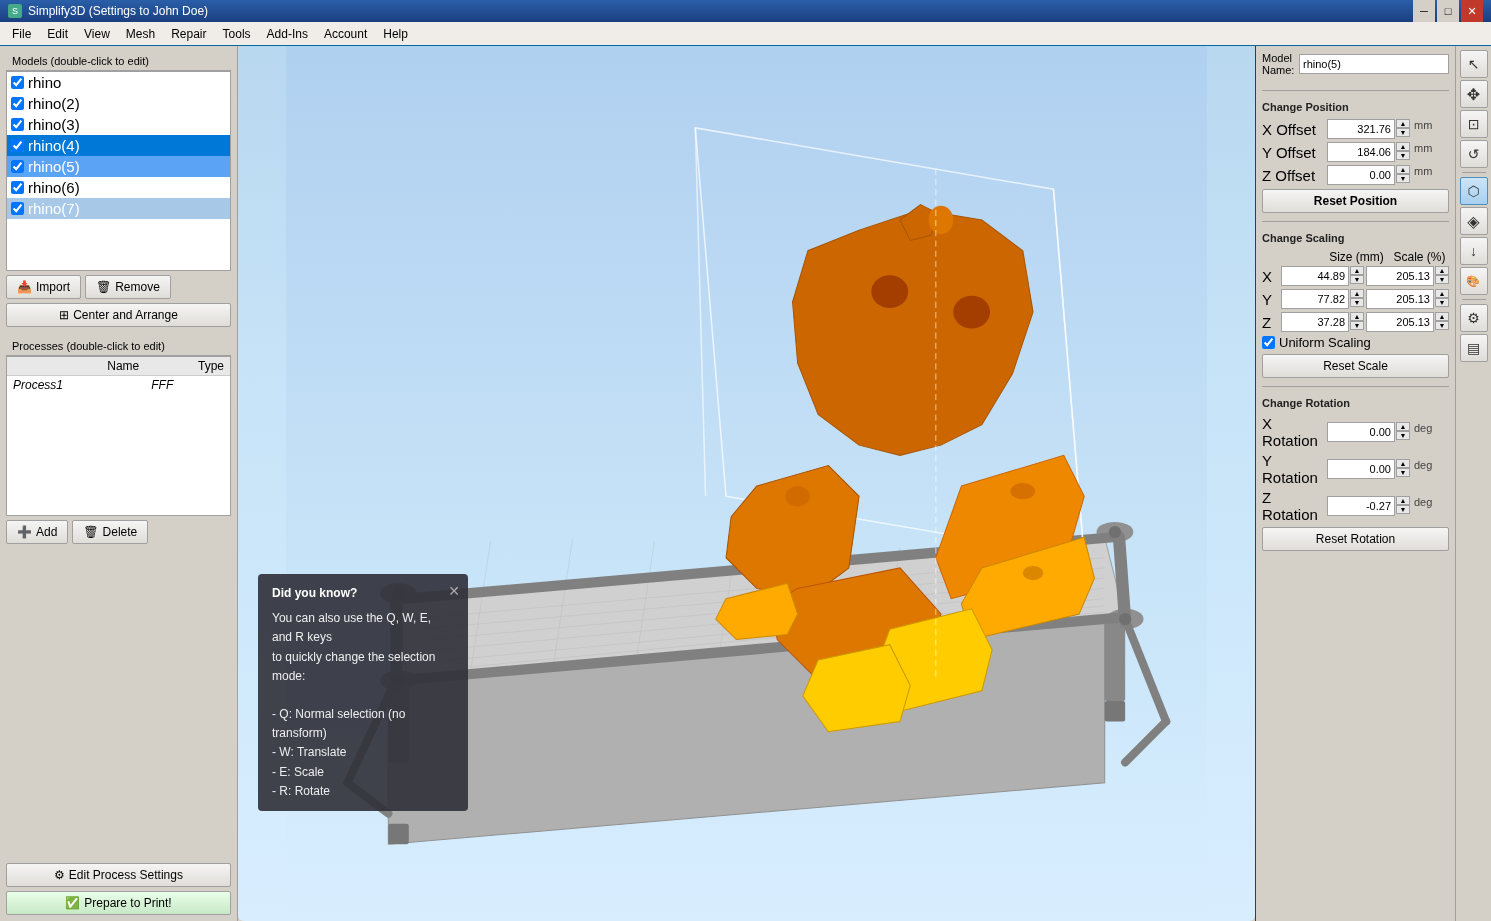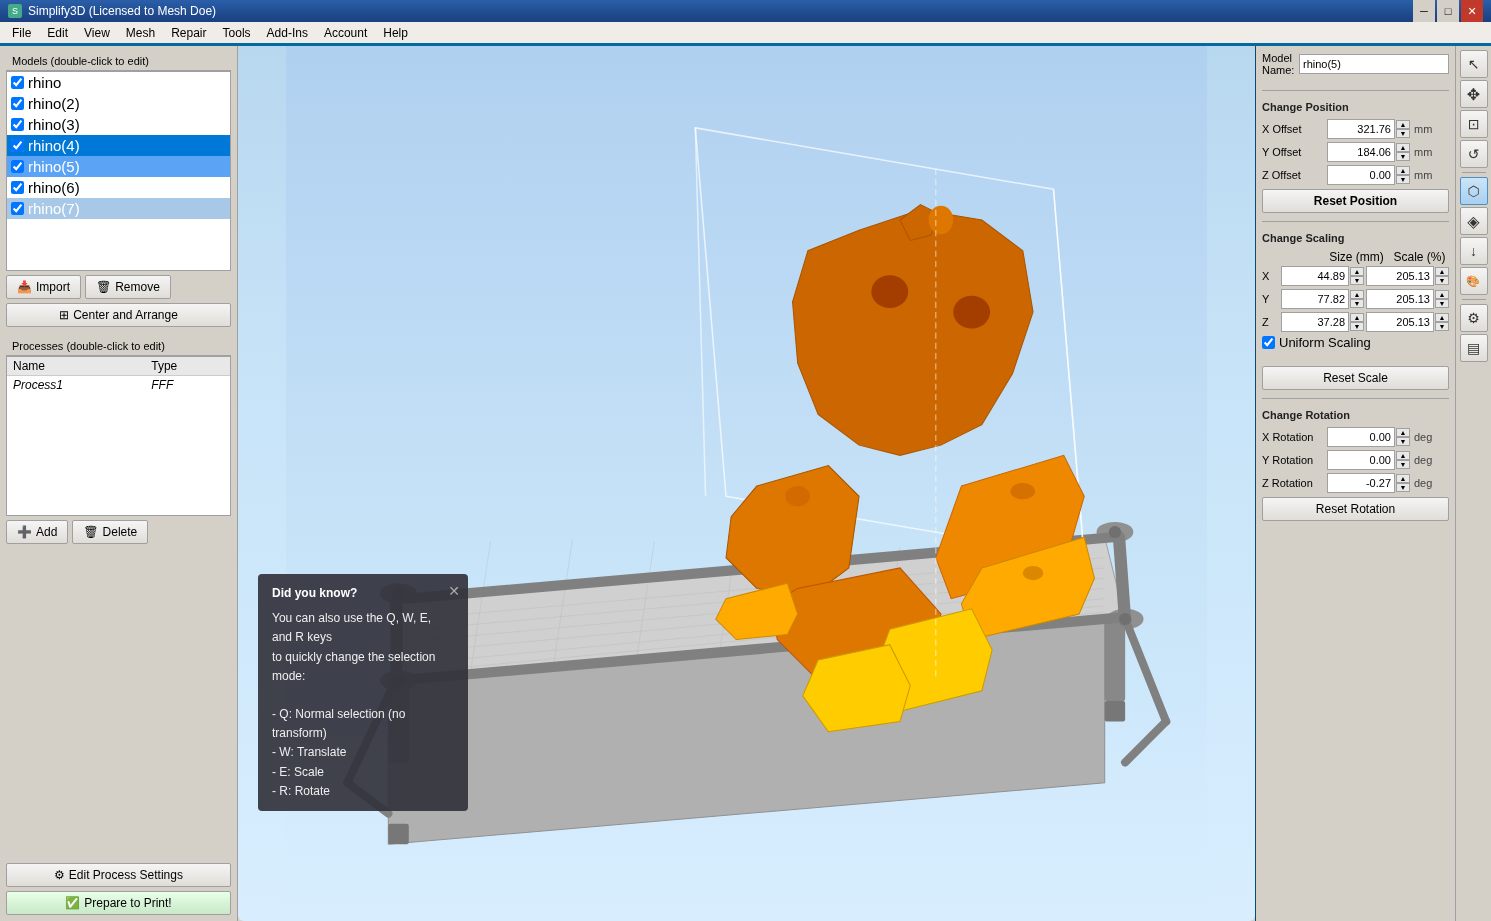--- a/index.html
+++ b/index.html
@@ -21,21 +21,21 @@
     .title-bar-controls { display: flex; gap: 2px; }
     .title-btn { width: 22px; height: 22px; border: none; cursor: pointer; font-size: 11px; display:flex;align-items:center;justify-content:center; }
     .title-btn.minimize { background: #d4d0c8; }
     .title-btn.maximize { background: #d4d0c8; }
     .title-btn.close { background: #c0392b; color: white; }
 
     
     .menu-bar {
       height: 24px;
       background: #f0ede8;
-      border-bottom: 3px solid #0369a1;
+      border-bottom: 1px solid #0369a1;
       display: flex;
       align-items: center;
       padding: 0 4px;
     }
     .menu-item {
       padding: 2px 8px;
       cursor: pointer;
       border-radius: 2px;
     }
 
@@ -93,21 +93,21 @@
       font-size: 11px;
       display: flex;
       align-items: center;
       gap: 4px;
       white-space: nowrap;
     }
     .btn-full { width: 100%; justify-content: center; }
 
     .process-list { height: 160px; overflow-y: auto; }
     .process-table { width: 100%; border-collapse: collapse; }
-    .process-table th { background: #e8e8e8; border-bottom: 1px solid #ccc; padding: 2px 6px; text-align: left; font-weight: normal; }
+    .process-table th { background: #e8e8e8; border-bottom: 1px solid #ccc; padding: 2px 6px; text-align: right; font-weight: normal; }
     .process-table td { padding: 2px 6px; }
     .process-row { background: white; font-style: italic; }
 
     
     .viewport {
       flex: 1;
       background: linear-gradient(to bottom, #b8d8f0 0%, #c8e4f8 40%, #d8eeff 100%);
       position: relative;
       overflow: hidden;
       border-radius: 6px;
@@ -162,22 +162,22 @@
 
     .right-section {
       background: #d4d0c8;
     }
 
     .field-row {
       display: flex;
       align-items: center;
       margin-bottom: 3px;
     }
-    .field-label { width: 65px; font-size: 11px; }
-    .field-input-wrap { display: flex; align-items: center; gap: 1px; flex: 1; }
+    .field-label { width: 65px; font-size: 15px; }
+    .field-input-wrap { display: flex; gap: 1px; flex: 1; }
     .field-input {
       width: 68px;
       height: 20px;
       border: 1px solid #a0a0a0;
       background: white;
       padding: 0 3px;
       font-size: 11px;
       text-align: right;
     }
     .spin-btns { display: flex; flex-direction: column; }
@@ -273,21 +273,21 @@
       position: absolute;
       top: 0; left: 0; right: 0; bottom: 0;
     }
   </style>
 </head>
 <body>
 
 <div class="title-bar">
   <div class="title-bar-left">
     <div class="title-bar-icon">S</div>
-    <span>Simplify3D (Licensed to Mesh Doe)</span>
+    <span>Simplify3D (Settings to John Doe)</span>
   </div>
   <div class="title-bar-controls">
     <button class="title-btn minimize">─</button>
     <button class="title-btn maximize">□</button>
     <button class="title-btn close">✕</button>
   </div>
 </div>
 
 <div class="menu-bar">
   <span class="menu-item">File</span>
@@ -620,21 +620,21 @@
           <div class="spin-btns">
             <button class="spin-btn">▲</button>
             <button class="spin-btn">▼</button>
           </div>
         </div>
       </div>
       <div class="checkbox-row">
         <input type="checkbox" checked="" id="uniform-scale" style="">
         <label for="uniform-scale">Uniform Scaling</label>
       </div>
-      <button class="btn btn-full" style="margin-top:16px;width:100%;justify-content:center;">
+      <button class="btn btn-full" style="margin-top:4px;width:100%;justify-content:center;">
         <span>Reset Scale</span>
       </button>
     </div>
 
     <div class="divider"></div>
 
     <div class="right-section">
       <div class="section-title-bar">Change Rotation</div>
       <div class="field-row">
         <span class="field-label">X Rotation</span>

